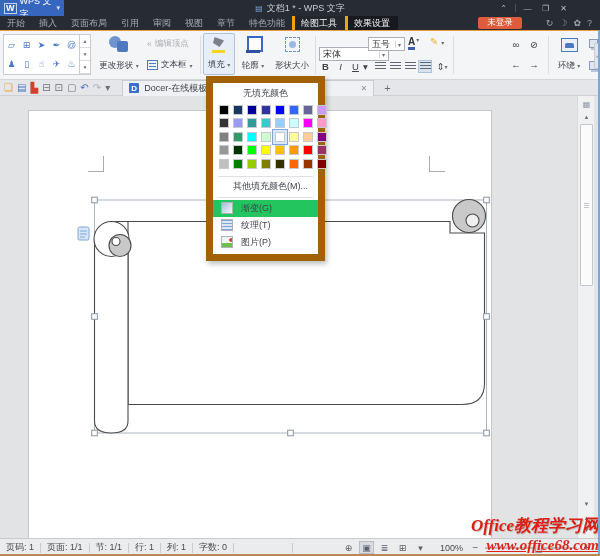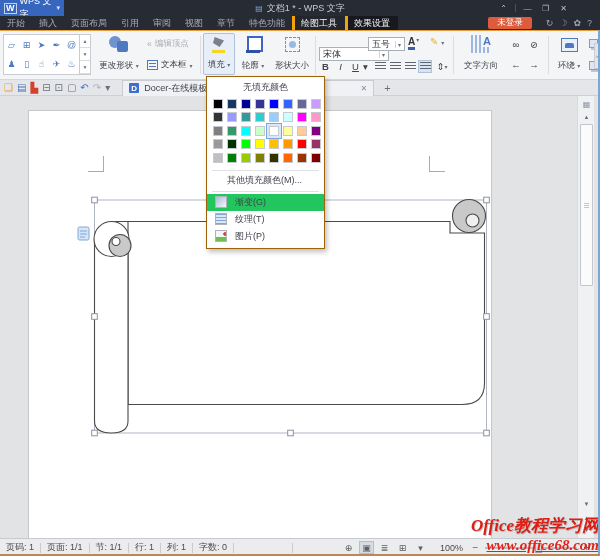--- a/index.html
+++ b/index.html
@@ -23,21 +23,21 @@
 
   
   .tabbar { position:absolute; left:0; top:16px; width:600px; height:14px; background:#272B33; display:flex; align-items:stretch; }
   .tab { padding:0 7px; display:flex; align-items:center; color:#A6ABB6; font-size:9px; }
   .ctx-group { display:flex; background:#17191E; }
   .ctx-tab { display:flex; align-items:center; color:#F2F3F5; font-size:9px; padding:0 8px 0 6px;
              border-left:3px solid #F0A30A; }
   .ctx-tab.active { background:#23262D; }
   .tab-spacer { flex:1; }
   .login-btn { align-self:center; height:12px; background:#DE5B3C; color:#fff; font-size:8.5px;
-               display:flex; align-items:center; padding:0 9px; border-radius:2px; margin-right:14px; }
+               display:flex; align-items:center; padding:0 9px; border-radius:2px; margin-right:24px; }
   .acc-icons { display:flex; align-items:center; gap:6px; margin-right:8px; }
   .acc-icon { color:#9CA3AF; font-size:9px; }
 
   
   .ribbon { position:absolute; left:0; top:30px; width:600px; height:50px; background:#F4F5F7;
             border-top:1px solid #E89B3C; border-bottom:1px solid #D4D6DA; }
   .vsep { position:absolute; top:5px; width:1px; height:38px; background:#DCDEE2; }
   .gallery { position:absolute; left:3px; top:3px; width:88px; height:41px; background:#fff;
              border:1px solid #C9CDD3; display:flex; }
   .gal-grid { flex:1; display:grid; grid-template-columns:repeat(5,1fr); grid-template-rows:1fr 1fr; }
@@ -136,21 +136,21 @@
   .st-right { margin-left:auto; display:flex; align-items:center; gap:4px; padding-right:8px; }
   .view-btn { width:15px; height:13px; display:flex; align-items:center; justify-content:center; color:#5A5F68; font-size:9px; }
   .view-btn.active { background:#D8DCE2; border:1px solid #B9BEC6; }
   .zoom-lbl { margin:0 3px 0 8px; }
   .zoom-btn { width:11px; text-align:center; color:#5A5F68; font-size:10px; }
   .zoom-track { position:relative; width:92px; height:2px; background:#B9BDC3; }
   .zoom-thumb { position:absolute; left:50px; top:-4px; width:7px; height:10px; background:#D9DCE1; border:1px solid #9AA0A9; }
 
   
   .fill-menu { position:absolute; left:206px; top:76px; width:119px; background:#FFFFFF;
-               border:1px solid #a16207; box-shadow:2px 3px 5px rgba(0,0,0,.25); z-index:60; padding-top:2px; }
+               border:7px solid #a16207; box-shadow:2px 3px 5px rgba(0,0,0,.25); z-index:60; padding-top:2px; }
   .menu-nofill { height:16px; display:flex; align-items:center; justify-content:center; color:#3F434B; }
   .palette { display:grid; grid-template-columns:repeat(8,14px); padding:2px 0 3px 4px; }
   .cell { width:14px; height:13.5px; display:flex; align-items:center; justify-content:center; }
   .cell .swatch { width:10px; height:10px; border:1px solid #C6CAD0; }
   .cell.selected { background:#D9E7F8; outline:1px solid #7DA7D8; }
   .menu-div { height:1px; background:#DDE0E4; margin:2px 5px; }
   .menu-more { height:16px; display:flex; align-items:center; padding-left:20px; color:#3F434B; }
   .menu-item { height:17px; display:flex; align-items:center; padding-left:8px; gap:8px; color:#3F434B; }
   .menu-item.hl { background:#22c55e; }
   .mi-icon { width:12px; height:12px; border:1px solid #AEB2B9; }
@@ -303,24 +303,20 @@
     <div class="align-box sel" style="left:418px">
         <span class="align-icon"></span>
       </div>
     <div class="fmt-btn" style="left:435px;width:14px">
       <span>⇕</span>
         <span class="caret-s">▾</span>
     </div>
 
     <div class="vsep" style="left:453px"></div>
 
-    <div class="bigbtn" style="left:458px;width:46px">
-      <span class="ic-textdir"></span>
-      <span class="lbl">文字方向</span>
-    </div>
     <div class="fmt-btn disabled-txt" style="left:508px;top:6px;width:16px">∞</div>
     <div class="fmt-btn disabled-txt" style="left:526px;top:6px;width:16px">⊘</div>
     <div class="fmt-btn disabled-txt" style="left:508px;top:26px;width:16px">←</div>
     <div class="fmt-btn disabled-txt" style="left:526px;top:26px;width:16px">→</div>
 
     <div class="vsep" style="left:548px"></div>
 
     <div class="bigbtn" style="left:551px;width:36px">
       <span class="ic-wrap"></span>
       <span class="lbl"><span>环绕</span> <span class="caret-s">▾</span></span>

